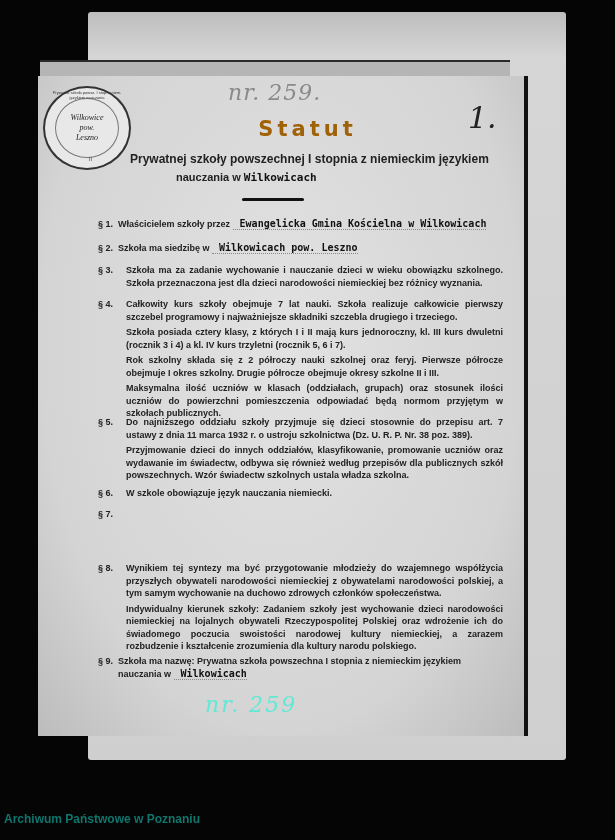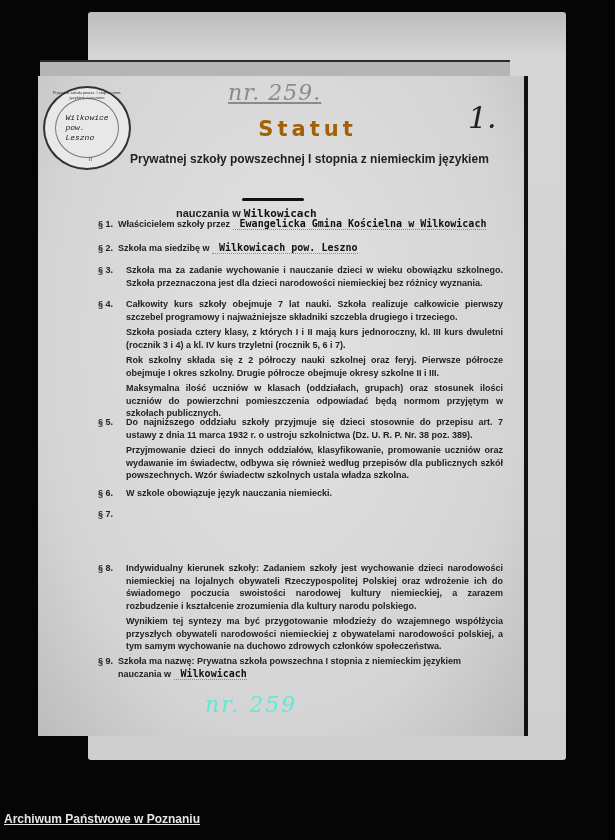--- a/index.html
+++ b/index.html
@@ -24,51 +24,51 @@
   }
   .stamp {
     position: absolute; left: 43px; top: 86px; width: 84px; height: 80px;
     border-radius: 50%; border: 2px solid #333; background: #e8e8e8;
     display: flex; align-items: center; justify-content: center; flex-direction: column;
   }
   .stamp::before {
     content: ""; position: absolute; inset: 10px; border-radius: 50%; border: 1px solid #777;
   }
   .stamp-ring { position: absolute; top: 2px; left: 0; right: 0; text-align: center; font-size: 4px; color: #333; }
-  .stamp-center { font-family: Liberation Mono, monospace; font-style: italic; font-size: 8px; color: #222; text-align: left; line-height: 10px; z-index: 1; }
+  .stamp-center { font-family: Liberation Serif, serif; font-style: italic; font-size: 8px; color: #222; text-align: center; line-height: 10px; z-index: 1; }
   .stamp-num { position: absolute; bottom: 6px; left: 44px; font-size: 5px; color: #222; }
   .handwritten {
     position: absolute; font-family: "DejaVu Serif", serif; font-style: italic; color: #555;
   }
-  .hw-top { left: 228px; top: 80px; font-size: 22px; color: #8a8a8a; letter-spacing: 1px; text-decoration: underline; }
+  .hw-top { left: 228px; top: 80px; font-size: 22px; color: #8a8a8a; letter-spacing: 1px; }
   .hw-corner { left: 468px; top: 100px; font-size: 30px; color: #222; }
   .hw-bottom { left: 205px; top: 692px; font-size: 22px; color: #5eead4; letter-spacing: 2px; }
   .title {
     position: absolute; left: 0; right: 0; top: 117px; text-align: center;
     font-family: "DejaVu Sans", sans-serif; font-weight: bold; font-size: 21px; letter-spacing: 4px; color: #a16207;
   }
   .subtitle {
     position: absolute; left: 114px; top: 152px; font-size: 12px; font-weight: bold; color: #222; padding-left: 16px;
   }
   .subtitle2 {
-    position: absolute; left: 176px; top: 171px; font-size: 11px; font-weight: bold; color: #222; margin-top: 36px;
+    position: absolute; left: 176px; top: 171px; font-size: 11px; font-weight: bold; color: #222;
   }
   .typed { font-family: "DejaVu Sans Mono", monospace; font-weight: bold; color: #111; }
   .rule {
     position: absolute; left: 242px; top: 198px; width: 62px; height: 3px; background: #111; border-radius: 2px;
   }
   .section {
     position: absolute; left: 98px; width: 405px; font-size: 9px; line-height: 12.5px; color: #222; font-weight: bold;
   }
   .section .num { position: absolute; left: 0; top: 0; }
   .section .body { margin-left: 20px; }
   .section .body p { margin: 0 0 3px 8px; text-align: justify; }
   .fill { font-family: "DejaVu Sans Mono", monospace; font-weight: bold; font-size: 10px; color: #111; border-bottom: 1px dotted #888; padding-left: 7px; }
   .footer {
-    position: absolute; left: 4px; top: 812px; color: #e5e5e5; font-size: 12px; font-weight: bold; text-decoration: underline;
+    position: absolute; left: 4px; top: 812px; color: #0f766e; font-size: 12px; font-weight: bold;
   }
 </style>
 </head>
 <body>
 
 <div class="back-sheet"></div>
 <div class="back-sheet-2"></div>
 
 <div class="page"></div>
 
@@ -141,22 +141,22 @@
   </div>
 </div>
 
 <div class="section" style="top:508px;">
   <span class="num">§ 7.</span>
 </div>
 
 <div class="section" style="top:562px;">
   <span class="num">§ 8.</span>
   <div class="body">
+    <p>Wynikiem tej syntezy ma być przygotowanie młodzieży do wzajemnego współżycia przyszłych obywateli narodowości niemieckiej z obywatelami narodowości polskiej, a tym samym wychowanie na duchowo zdrowych członków społeczeństwa.</p>
     <p>Indywidualny kierunek szkoły: Zadaniem szkoły jest wychowanie dzieci narodowości niemieckiej na lojalnych obywateli Rzeczypospolitej Polskiej oraz wdrożenie ich do świadomego poczucia swoistości narodowej kultury niemieckiej, a zarazem rozbudzenie i kształcenie zrozumienia dla kultury narodu polskiego.</p>
-    <p>Wynikiem tej syntezy ma być przygotowanie młodzieży do wzajemnego współżycia przyszłych obywateli narodowości niemieckiej z obywatelami narodowości polskiej, a tym samym wychowanie na duchowo zdrowych członków społeczeństwa.</p>
   </div>
 </div>
 
 <div class="section" style="top:655px;">
   <span class="num">§ 9.</span>
   <div class="body">
     <span>Szkoła ma nazwę: Prywatna szkoła powszechna I stopnia z niemieckim językiem nauczania w</span>
     <span class="fill">Wilkowicach</span>
   </div>
 </div>

